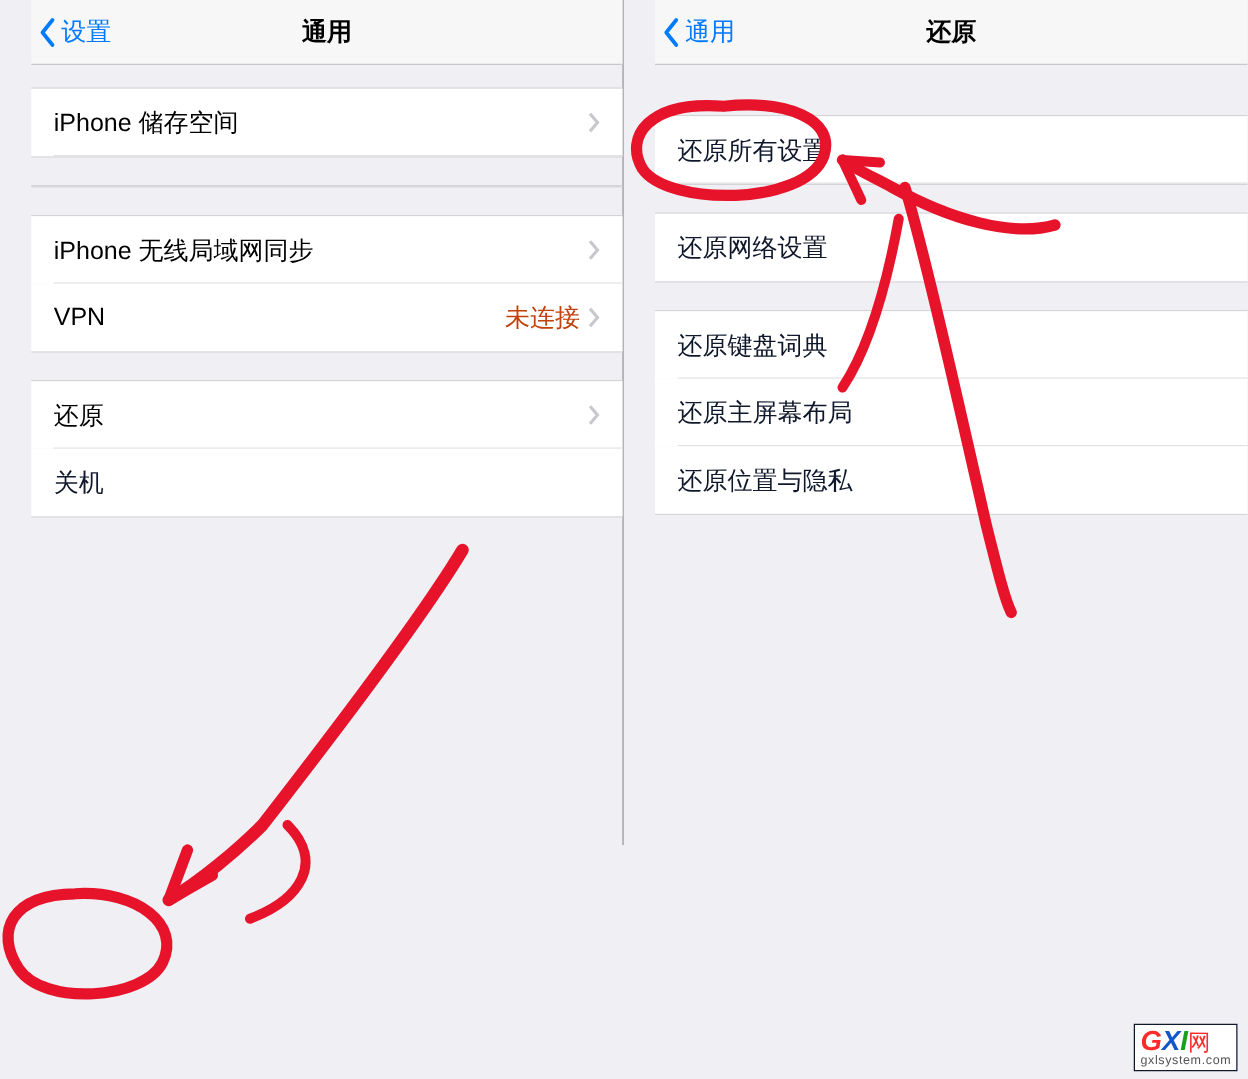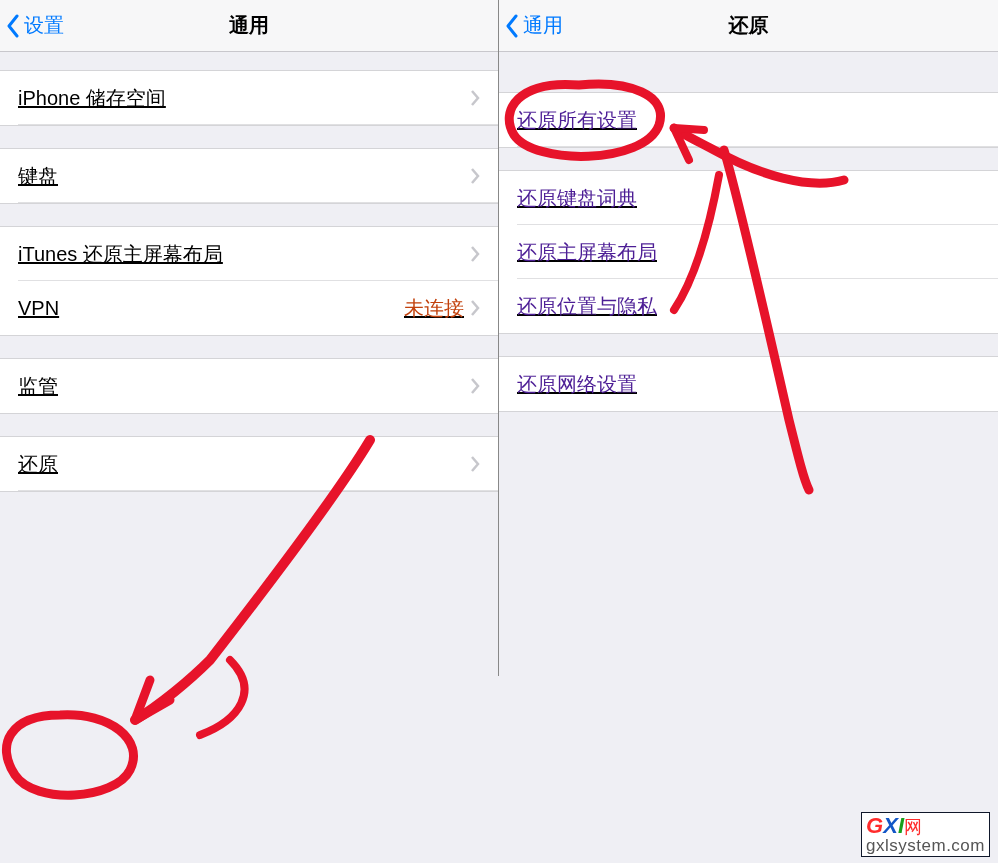--- a/index.html
+++ b/index.html
@@ -10,20 +10,21 @@
     height: 863px;
     display: flex;
     position: relative;
     overflow: hidden;
   }
   .panel {
     width: 499px;
     height: 676px;
     background: #efeff4;
     position: relative;
+    padding-left: 25px;
   }
   .panel-left { border-right: 1px solid #888; }
 
   .nav {
     height: 52px;
     background: #f7f7f8;
     border-bottom: 1px solid #c8c7cc;
     display: flex;
     align-items: center;
     position: relative;
@@ -52,53 +53,53 @@
   .cell {
     background: #fff;
     min-height: 54px;
     display: flex;
     align-items: center;
     padding: 0 18px;
     position: relative;
     font-size: 20px;
     color: #000;
   }
-  .cell.blue { color: #4c1d95; }
+  .cell.blue { color: #0f172a; }
   .cell.sep::after {
     content: "";
     position: absolute;
     left: 18px; right: 0; bottom: 0;
     height: 1px;
     background: #e0e0e2;
   }
   .cell .spacer { flex: 1; }
   .cell .detail { color: #c2410c; font-size: 20px; margin-right: 6px; }
   .chevron { width: 10px; height: 16px; }
   .chevron path { stroke: #c7c7cc; stroke-width: 2.5; fill: none; }
 
-  .group-top { border-top: 1px solid #d4d4d7; text-decoration: underline; }
+  .group-top { border-top: 1px solid #d4d4d7; }
   .group-bot { border-bottom: 1px solid #d4d4d7; }
 
   .annot { position: absolute; pointer-events: none; }
 
   .watermark {
     position: absolute;
     right: 8px; bottom: 6px;
     font-size: 16px;
     font-family: Arial, sans-serif;
     background: #fff;
     padding: 2px 4px;
     border: 1px solid #0f172a;
     line-height: 1;
   }
   .watermark .g { color: #ff2b2b; font-weight: bold; font-size: 22px; font-style: italic; }
   .watermark .x { color: #1256c7; font-weight: bold; font-size: 22px; font-style: italic; }
   .watermark .i { color: #17a01b; font-weight: bold; font-size: 22px; font-style: italic; }
   .watermark .cn { color: #ff2b2b; font-size: 18px; }
-  .watermark .sub { display:block; color:#555; font-size:17px; text-align:right; letter-spacing:0.5px;}
+  .watermark .sub { display:block; color:#555; font-size:10px; text-align:right; letter-spacing:0.5px;}
 </style>
 </head>
 <body>
 
 <div class="panel panel-left">
   <div class="nav">
     <div class="back">
       <svg viewBox="0 0 14 24">
           <path d="M11 2 L3 12 L11 22" stroke="#007aff" stroke-width="3" fill="none" stroke-linecap="round" stroke-linejoin="round"></path>
         </svg>
@@ -111,64 +112,51 @@
     <div class="cell sep">
       <span>iPhone 储存空间</span>
       <span class="spacer"></span>
       <svg class="chevron" viewBox="0 0 10 16">
           <path d="M2 1 L8 8 L2 15"></path>
         </svg>
     </div>
   </div>
 
   <div class="group group-top group-bot">
+  </div>
+
+  <div class="group group-top group-bot">
     <div class="cell sep">
-      <span>键盘</span>
-        <span class="spacer"></span>
-      <svg class="chevron" viewBox="0 0 10 16">
-          <path d="M2 1 L8 8 L2 15"></path>
-        </svg>
-    </div>
-  </div>
-
-  <div class="group group-top group-bot">
-    <div class="cell sep">
-      <span>iTunes 还原主屏幕布局</span>
+      <span>iPhone 无线局域网同步</span>
         <span class="spacer"></span>
       <svg class="chevron" viewBox="0 0 10 16">
           <path d="M2 1 L8 8 L2 15"></path>
         </svg>
     </div>
     <div class="cell">
       <span>VPN</span>
         <span class="spacer"></span>
       <span class="detail">未连接</span>
       <svg class="chevron" viewBox="0 0 10 16">
           <path d="M2 1 L8 8 L2 15"></path>
         </svg>
     </div>
   </div>
 
-  <div class="group group-top group-bot">
-    <div class="cell">
-      <span>监管</span>
-        <span class="spacer"></span>
-      <svg class="chevron" viewBox="0 0 10 16">
-          <path d="M2 1 L8 8 L2 15"></path>
-        </svg>
-    </div>
-  </div>
 
   <div class="group group-top group-bot">
     <div class="cell sep">
       <span>还原</span>
         <span class="spacer"></span>
       <svg class="chevron" viewBox="0 0 10 16">
           <path d="M2 1 L8 8 L2 15"></path>
         </svg>
+    </div>
+    <div class="cell blue">
+      <span>关机</span>
     </div>
   </div>
 
   <svg class="annot" style="left:0;top:0;" width="499" height="863">
     <path d="M 370 440 C 340 490, 280 570, 210 660 C 190 680, 160 705, 135 720" stroke="#e7132a" stroke-width="10" fill="none" stroke-linecap="round"></path>
     <path d="M 135 720 L 170 700 M 135 720 L 150 680" stroke="#e7132a" stroke-width="9" fill="none" stroke-linecap="round"></path>
     <path d="M 230 660 C 260 690, 240 720, 200 735" stroke="#e7132a" stroke-width="8" fill="none" stroke-linecap="round"></path>
     <path d="M 60 715 C 10 715, -5 745, 15 775 C 35 805, 115 800, 130 770 C 145 740, 110 712, 60 715 Z" stroke="#e7132a" stroke-width="9" fill="none" stroke-linecap="round"></path>
   </svg>
 </div>
@@ -184,34 +172,34 @@
     <div class="nav-title">还原</div>
   </div>
 
   <div class="group group-top group-bot" style="margin-top:40px;">
     <div class="cell blue sep">
       <span>还原所有设置</span>
     </div>
   </div>
 
   <div class="group group-top group-bot">
+    <div class="cell blue">
+      <span>还原网络设置</span>
+    </div>
+  </div>
+
+  <div class="group group-top group-bot">
     <div class="cell blue sep">
       <span>还原键盘词典</span>
     </div>
     <div class="cell blue sep">
       <span>还原主屏幕布局</span>
     </div>
     <div class="cell blue">
       <span>还原位置与隐私</span>
-    </div>
-  </div>
-
-  <div class="group group-top group-bot">
-    <div class="cell blue">
-      <span>还原网络设置</span>
     </div>
   </div>
 
   <svg class="annot" style="left:0;top:0;" width="499" height="863">
     <path d="M 80 85 C 20 80, 0 110, 15 135 C 35 165, 145 165, 160 125 C 170 95, 130 80, 80 85 Z" stroke="#e7132a" stroke-width="9" fill="none" stroke-linecap="round"></path>
     <path d="M 345 180 C 310 190, 260 175, 215 150 C 200 142, 185 135, 175 128" stroke="#e7132a" stroke-width="9" fill="none" stroke-linecap="round"></path>
     <path d="M 175 128 L 205 130 M 175 128 L 190 160" stroke="#e7132a" stroke-width="8" fill="none" stroke-linecap="round"></path>
     <path d="M 225 150 C 240 200, 265 310, 290 420 C 300 460, 305 480, 310 490" stroke="#e7132a" stroke-width="9" fill="none" stroke-linecap="round"></path>
     <path d="M 220 175 C 210 230, 195 280, 175 310" stroke="#e7132a" stroke-width="8" fill="none" stroke-linecap="round"></path>
   </svg>

